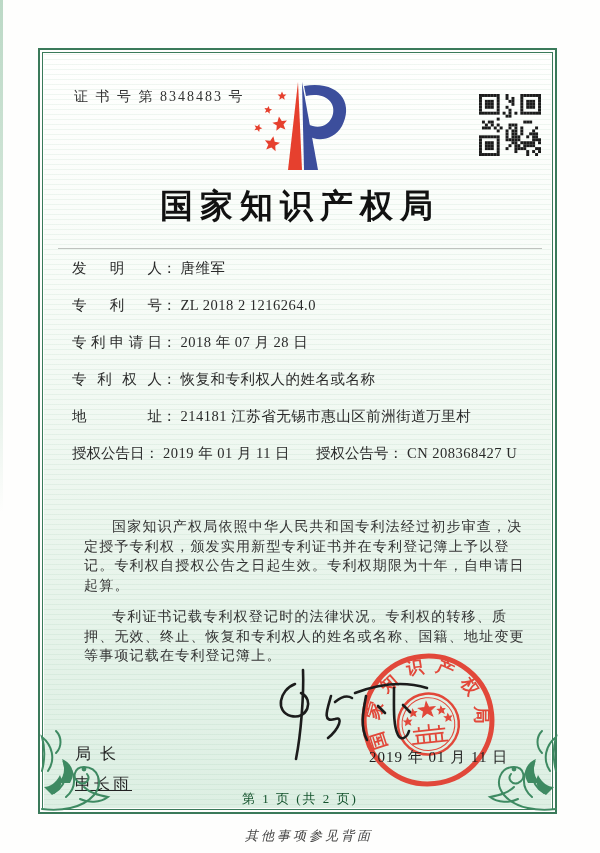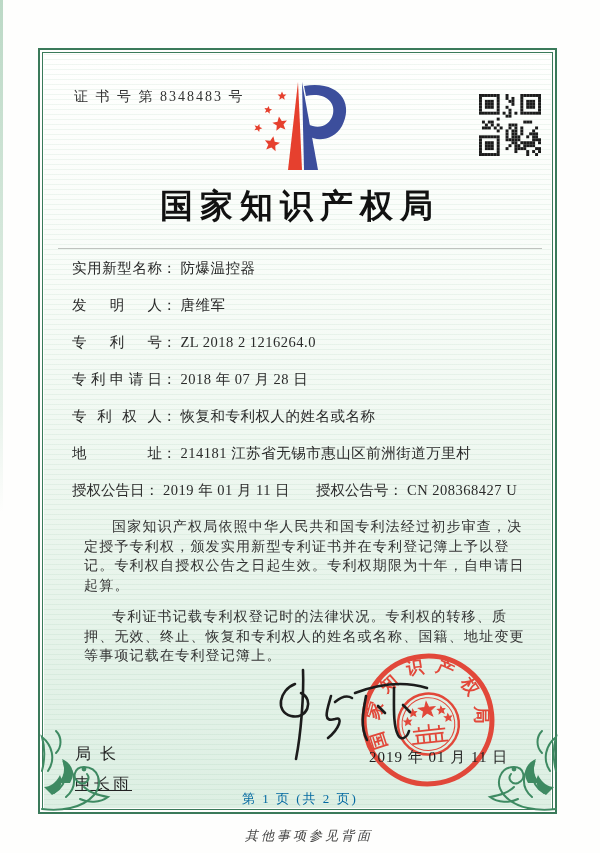--- a/index.html
+++ b/index.html
@@ -33,21 +33,21 @@
          letter-spacing:1.2px;color:#333;}
   .paras p{margin:12px;text-indent:2em;}
   .director{position:absolute;left:75px;top:698px;font-size:16px;color:#222;margin-top:46px;}
   .director .d1{letter-spacing:9px;}
   .director .d2{margin-top:9px;letter-spacing:3px;text-decoration:underline;}
   .sig{position:absolute;left:243px;top:662px;width:200px;height:108px;z-index:4;}
   .seal{position:absolute;left:357px;top:649px;width:142px;height:142px;opacity:.92;z-index:3;}
   .seal-date{position:absolute;left:369px;top:748px;font-size:15px;letter-spacing:1px;
          color:#1f1f1f;z-index:5;}
   .page-info{position:absolute;left:0;top:790px;width:100%;text-align:center;font-size:13px;
-         letter-spacing:2px;color:#0369a1;}
+         letter-spacing:2px;color:#14532d;}
   .back-note{position:absolute;left:9px;top:827px;width:100%;text-align:center;font-size:13px;
          letter-spacing:3px;color:#444;font-style:italic;}
   .flourish{position:absolute;width:86px;height:86px;z-index:2;}
   .fl-br{right:42px;bottom:42px;}
   .fl-bl{left:40px;bottom:42px;transform:scaleX(-1);}
 </style>
 </head>
 <body>
 
 <div class="sheet">
@@ -269,23 +269,20 @@
       <rect x="6" y="20" width="1" height="1" fill="#1b1b1b"></rect>
       <rect x="16" y="20" width="1" height="1" fill="#1b1b1b"></rect>
       <rect x="19" y="20" width="1" height="1" fill="#1b1b1b"></rect>
     </svg>
 
   <div class="title">国家知识产权局</div>
   <div class="divider"></div>
 
   <div class="fields">
     <div class="frow">
-      <span class="flabel">实用新型名称</span><span class="fcolon">：</span><span class="fvalue">防爆温控器</span>
-    </div>
-    <div class="frow">
       <span class="flabel">发明人</span><span class="fcolon">：</span><span class="fvalue">唐维军</span>
     </div>
     <div class="frow">
       <span class="flabel">专利号</span><span class="fcolon">：</span><span class="fvalue">ZL 2018 2 1216264.0</span>
     </div>
     <div class="frow">
       <span class="flabel">专利申请日</span><span class="fcolon">：</span><span class="fvalue">2018 年 07 月 28 日</span>
     </div>
     <div class="frow">
       <span class="flabel">专利权人</span><span class="fcolon">：</span><span class="fvalue">恢复和专利权人的姓名或名称</span>

